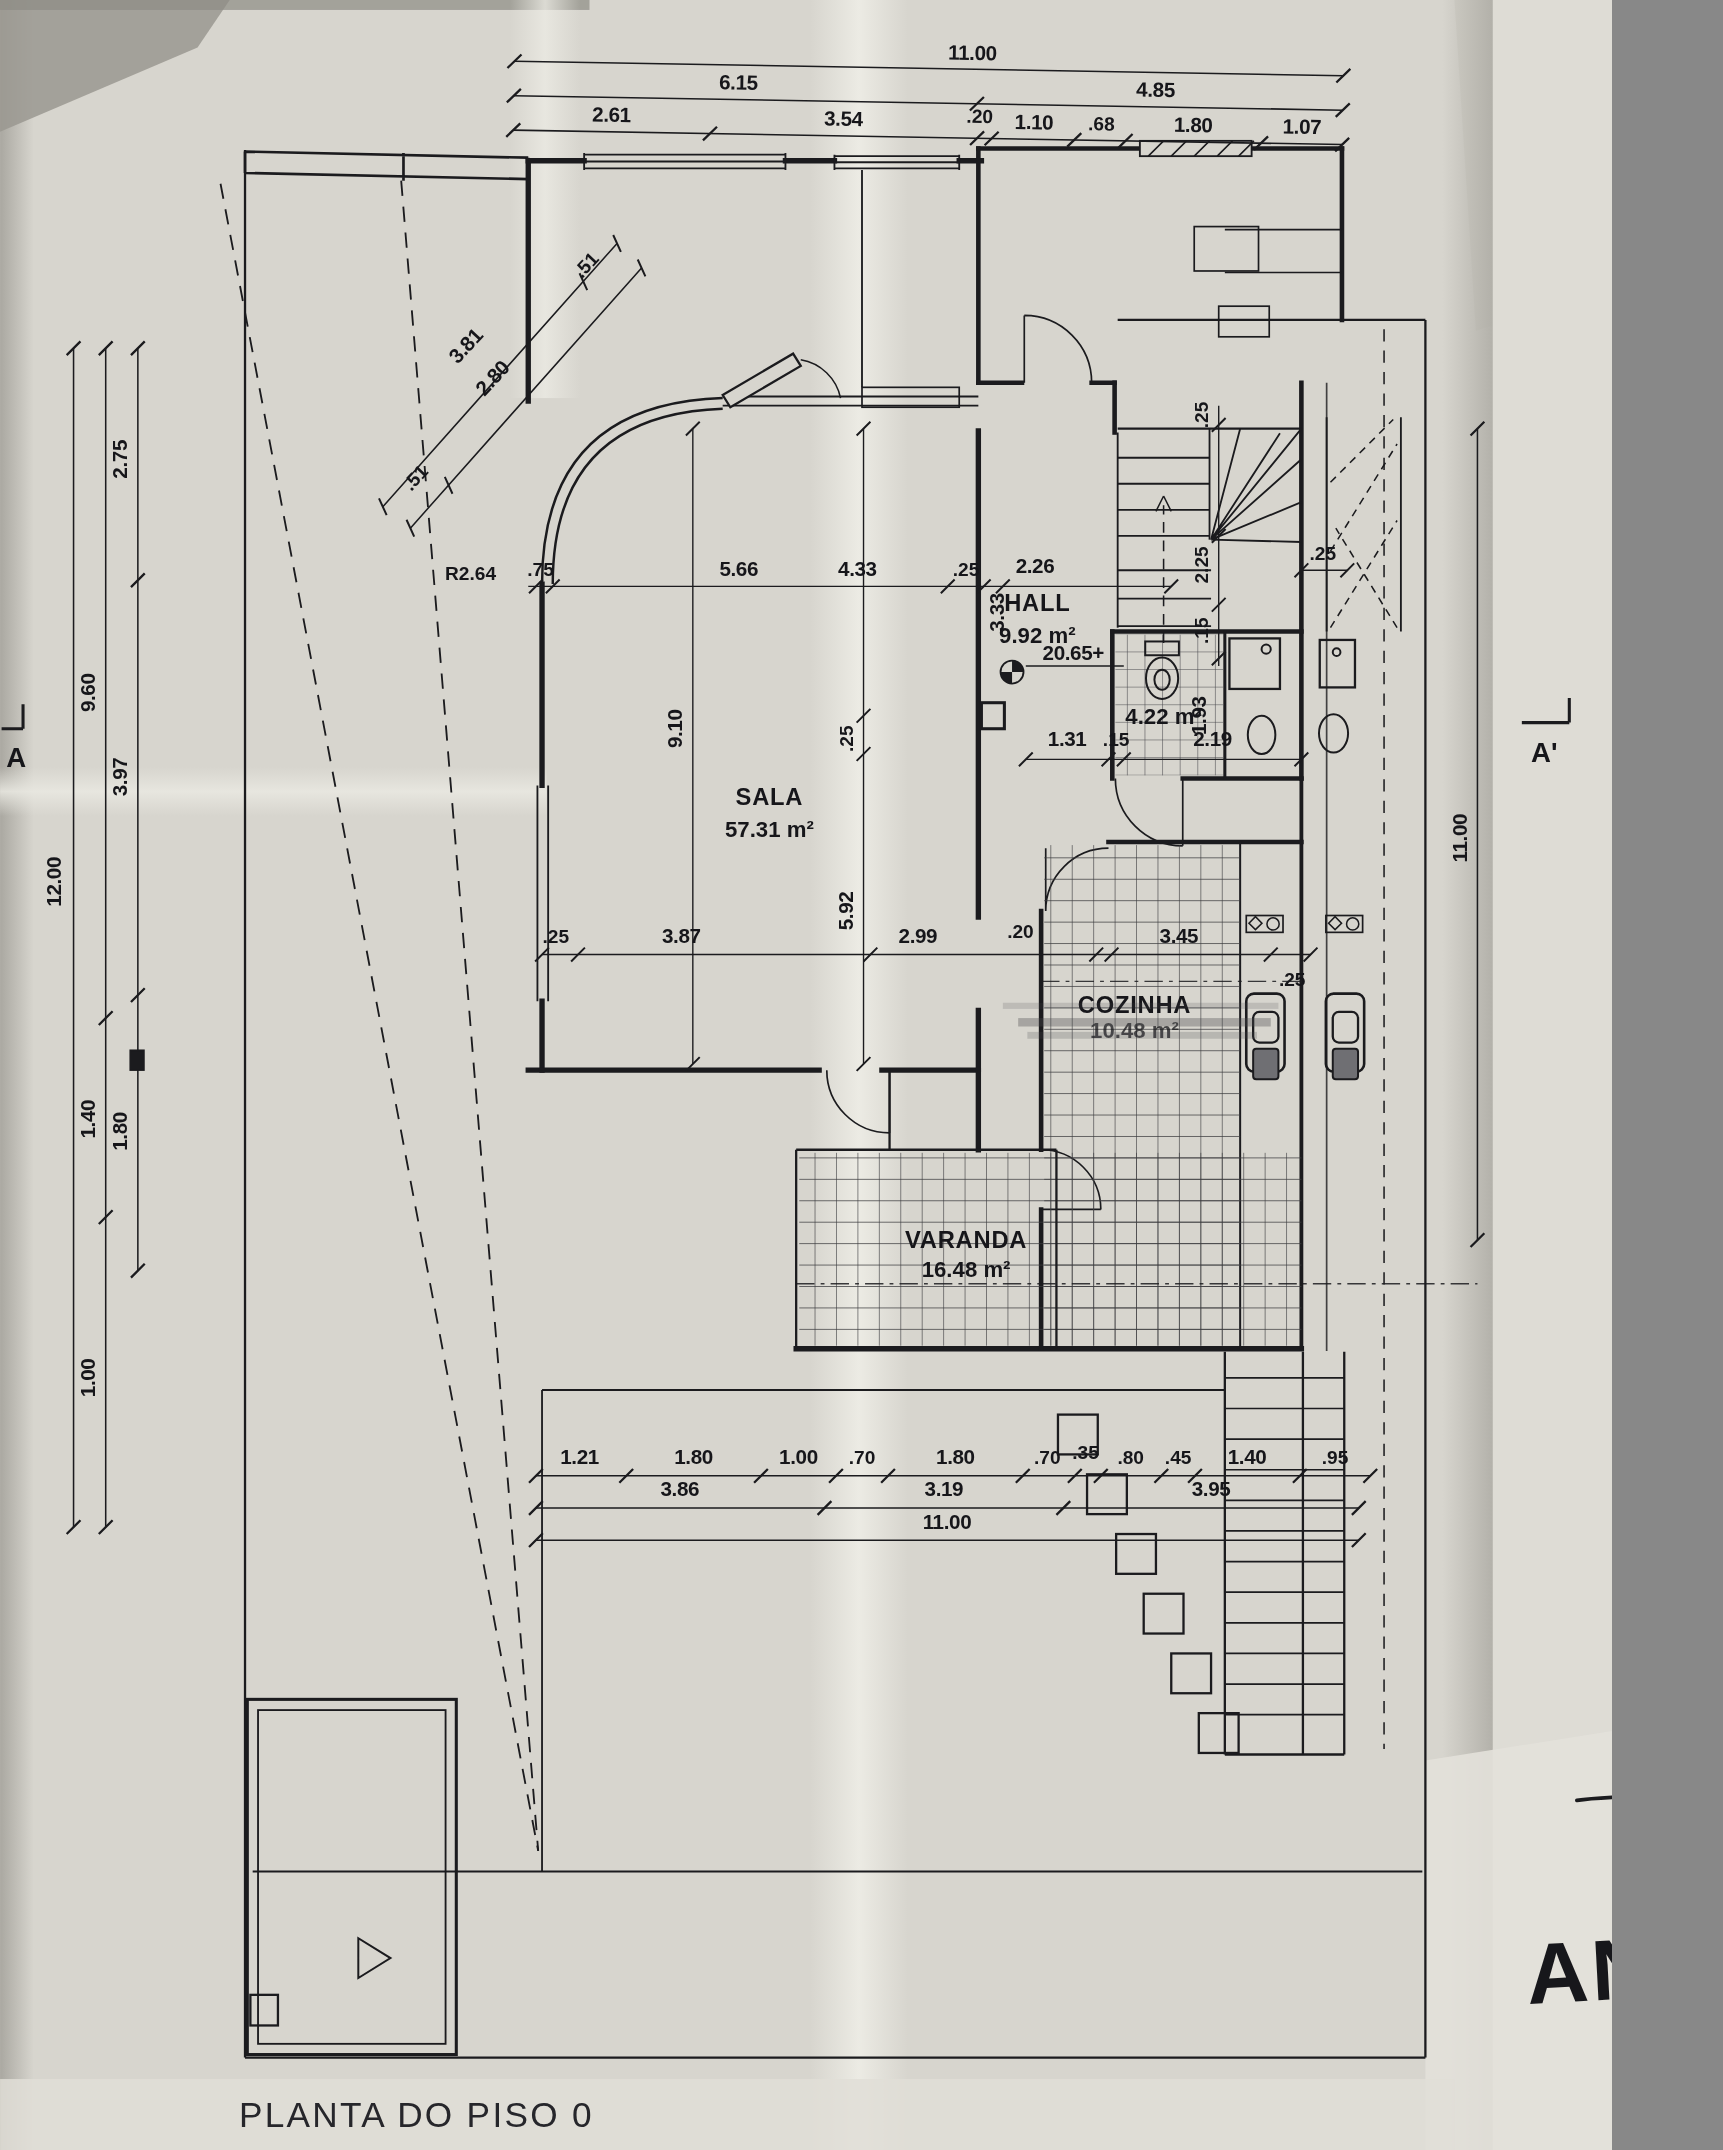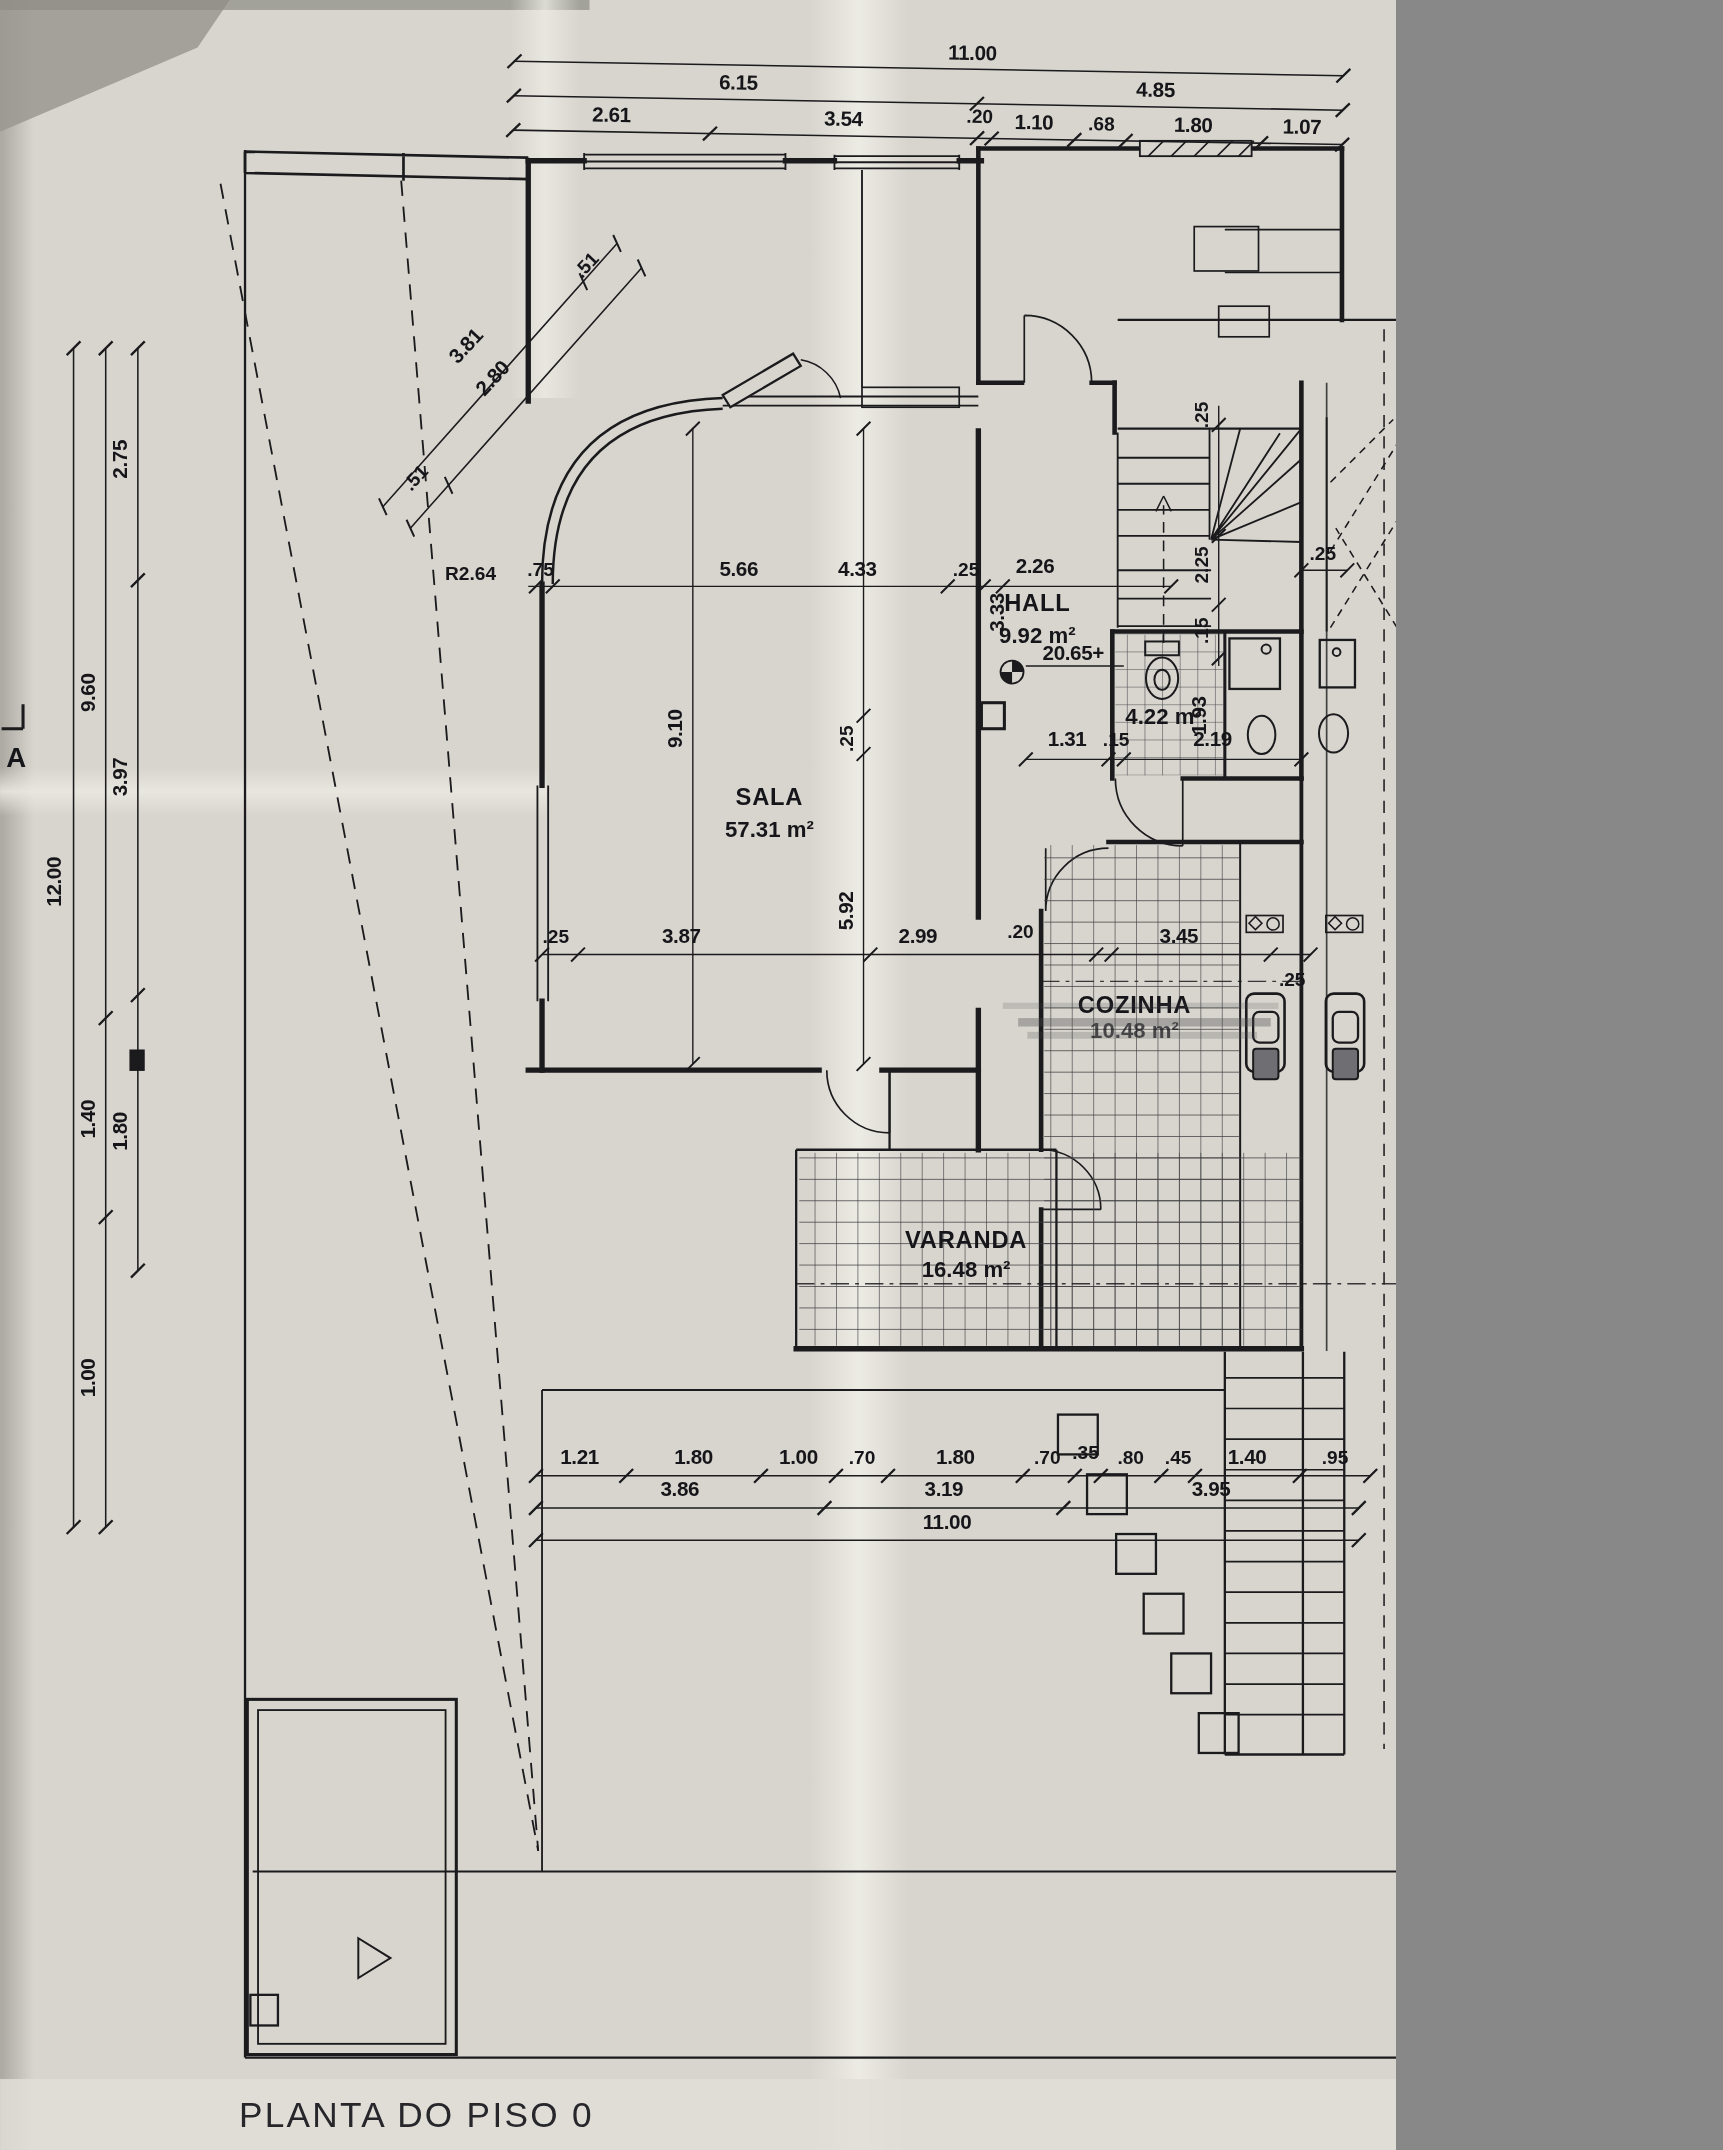--- a/index.html
+++ b/index.html
@@ -1,16 +1,16 @@
 <!DOCTYPE html>
 <html style="font-size:12.2px"><head>
 <meta charset="utf-8">
 <style>
   html,body{margin:0;padding:0;background:#888;}
-  .stage{position:relative;width:1396px;height:2151px;overflow:hidden;background:#d7d5ce;}
+  .stage{position:relative;width:1612px;height:2151px;overflow:hidden;background:#d7d5ce;}
   svg{position:absolute;left:0;top:0;}
   text{font-family:"Liberation Sans", sans-serif;fill:#16161a;}
   .dim{font-size:27px;font-weight:600;letter-spacing:-0.5px;}
   .dimsm{font-size:25px;font-weight:600;}
   .room{font-size:31px;font-weight:700;letter-spacing:1px;}
   .area{font-size:29px;font-weight:600;}
   .title{font-size:46px;font-weight:500;letter-spacing:3px;fill:#26262b;}
   .annex{font-size:112px;font-weight:700;letter-spacing:4px;fill:#17171b;}
   .sect{font-size:36px;font-weight:700;}
   .ink{stroke:#1b1b1e;fill:none;}

